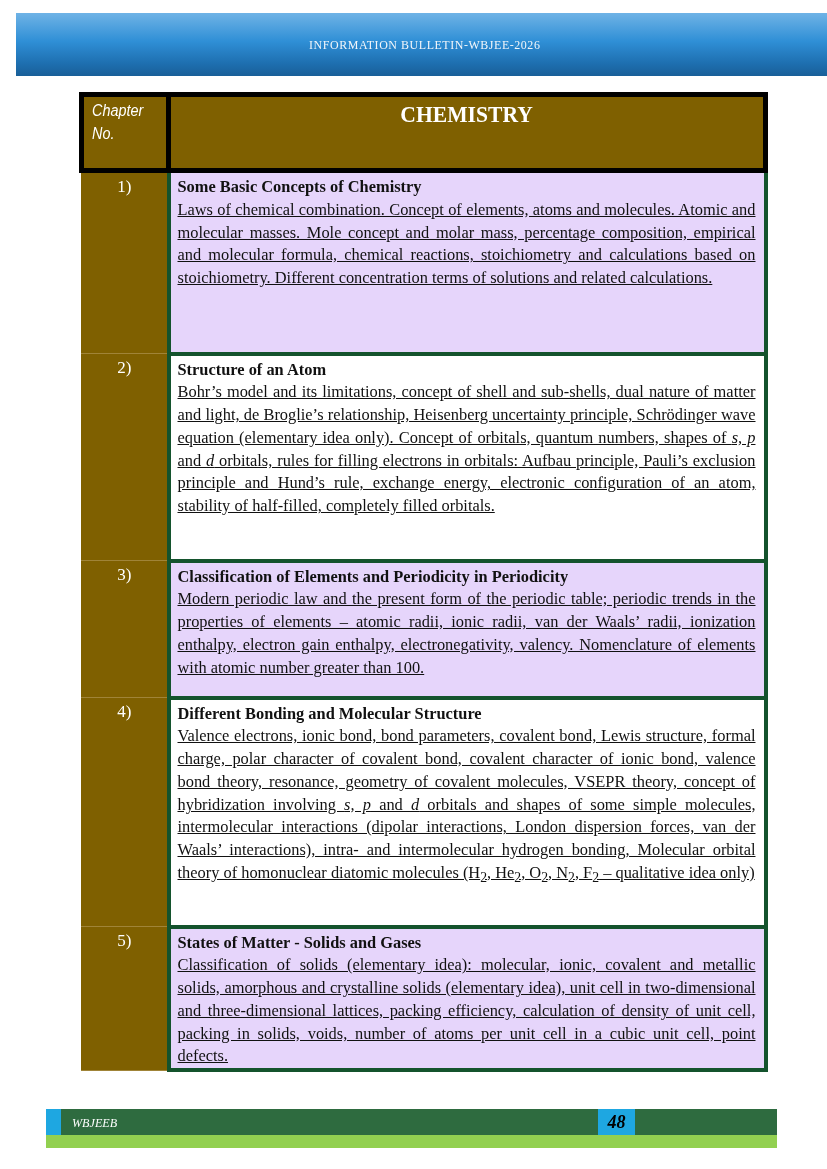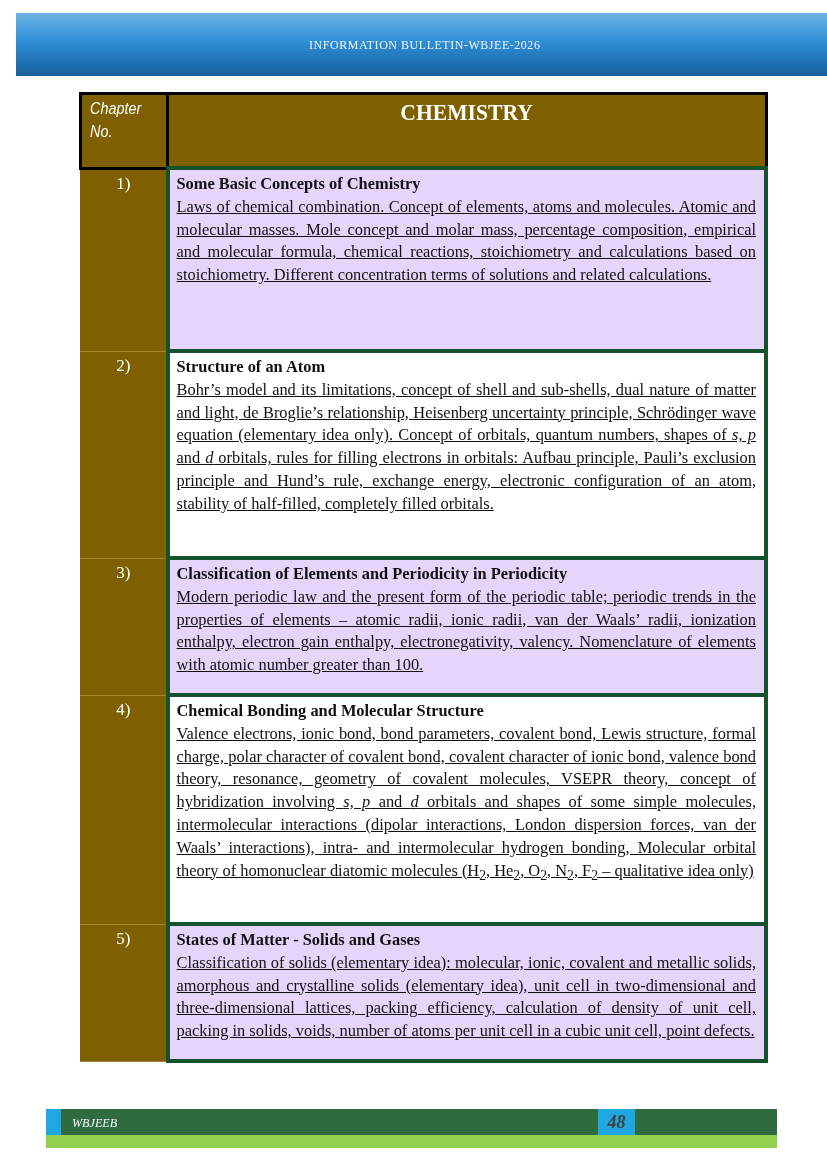--- a/index.html
+++ b/index.html
@@ -15,21 +15,21 @@
     .top-banner span {
       color: #f2f6fa; font-size: 13px; letter-spacing: 0.6px;
       font-family: "Liberation Serif", serif; transform: scaleX(0.92);
     }
     table.syllabus {
       position: absolute; left: 79px; top: 92px; width: 689px;
       border-collapse: collapse; table-layout: fixed;
     }
     table.syllabus td, table.syllabus th { padding: 16px; vertical-align: top; }
     .col-num { width: 87px; }
-    .hdr-row th { height: 53px; background: #7f6000; border: 3px solid #000000; }
+    .hdr-row th { height: 53px; background: #7f6000; border: 5px solid #000000; }
     .hdr-chapter {
       color: #ffffff; font-family: "Liberation Sans", "DejaVu Sans", sans-serif;
       font-style: italic; font-size: 16px; line-height: 23px; text-align: left;
       padding: 2px 0 0 8px !important; font-weight: normal; transform-origin: left top;
     }
     .hdr-chapter span { display: inline-block; transform: scaleX(0.9); transform-origin: left; }
     .hdr-title {
       color: #ffffff; font-size: 24px; font-weight: bold; text-align: center;
       line-height: 30px; padding-top: 2px !important;
     }
@@ -49,21 +49,21 @@
     .topic-body { display: block; text-decoration: underline; }
     .footer {
       position: absolute; left: 46px; top: 1109px; width: 589px; height: 39px; font-style: italic;
     }
     .footer .dark {
       position: absolute; left: 0; top: 0; width: 731px; height: 26px; background: #2e6b3f;
     }
     .footer .blue-left { position: absolute; left: 0; top: 0; width: 15px; height: 26px; background: #1ea7e1; }
     .footer .blue-right {
       position: absolute; right: 0; top: 0; width: 37px; height: 26px; background: #1ea7e1;
-      color: #404040; font-weight: bold; font-size: 18px; text-align: center; line-height: 27px;
+      color: #000000; font-weight: bold; font-size: 18px; text-align: center; line-height: 27px;
     }
     .footer .green { position: absolute; left: 0; top: 26px; width: 731px; height: 13px; background: #92d050; }
     .footer .label {
       position: absolute; left: 26px; top: 0; line-height: 27px; color: #ffffff; font-size: 13.5px;
     }
     .footer .label span { display: inline-block; transform: scaleX(0.9); transform-origin: left; }
   </style>
 </head>
 <body>
 
@@ -102,21 +102,21 @@
     <td class="num">3)</td>
     <td class="content lav">
       <span class="topic-title">Classification of Elements and Periodicity in Periodicity</span>
       <span class="topic-body">Modern periodic law and the present form of the periodic table; periodic trends in the properties of elements – atomic radii, ionic radii, van der Waals’ radii, ionization enthalpy, electron gain enthalpy, electronegativity, valency. Nomenclature of elements with atomic number greater than 100.</span>
     </td>
   </tr>
 
   <tr style="height:229px;">
     <td class="num">4)</td>
     <td class="content wht">
-      <span class="topic-title">Chemical Bonding and Molecular Structure</span>
+      <span class="topic-title">Different Bonding and Molecular Structure</span>
       <span class="topic-body"><span>Valence electrons, ionic bond, bond parameters, covalent bond, Lewis structure, formal charge, polar character of covalent bond, covalent character of ionic bond, valence bond theory, resonance, geometry of covalent molecules, VSEPR theory, concept of hybridization involving </span><i>s, p</i><span> and </span><i>d</i><span> orbitals and shapes of some simple molecules, intermolecular interactions (dipolar interactions, London dispersion forces, van der Waals’ interactions), intra- and intermolecular hydrogen bonding, Molecular orbital theory of homonuclear diatomic molecules (H</span><sub>2</sub><span>, He</span><sub>2</sub><span>, O</span><sub>2</sub><span>, N</span><sub>2</sub><span>, F</span><sub>2</sub><span> – qualitative idea only)</span></span>
     </td>
   </tr>
 
   <tr style="height:137px;">
     <td class="num">5)</td>
     <td class="content lav">
       <span class="topic-title">States of Matter - Solids and Gases</span>
       <span class="topic-body">Classification of solids (elementary idea):  molecular, ionic, covalent and metallic solids, amorphous and crystalline solids (elementary idea), unit cell in two-dimensional and three-dimensional lattices, packing efficiency, calculation of density of unit cell, packing in solids, voids, number of atoms per unit cell in a cubic unit cell, point defects.</span>
     </td>

